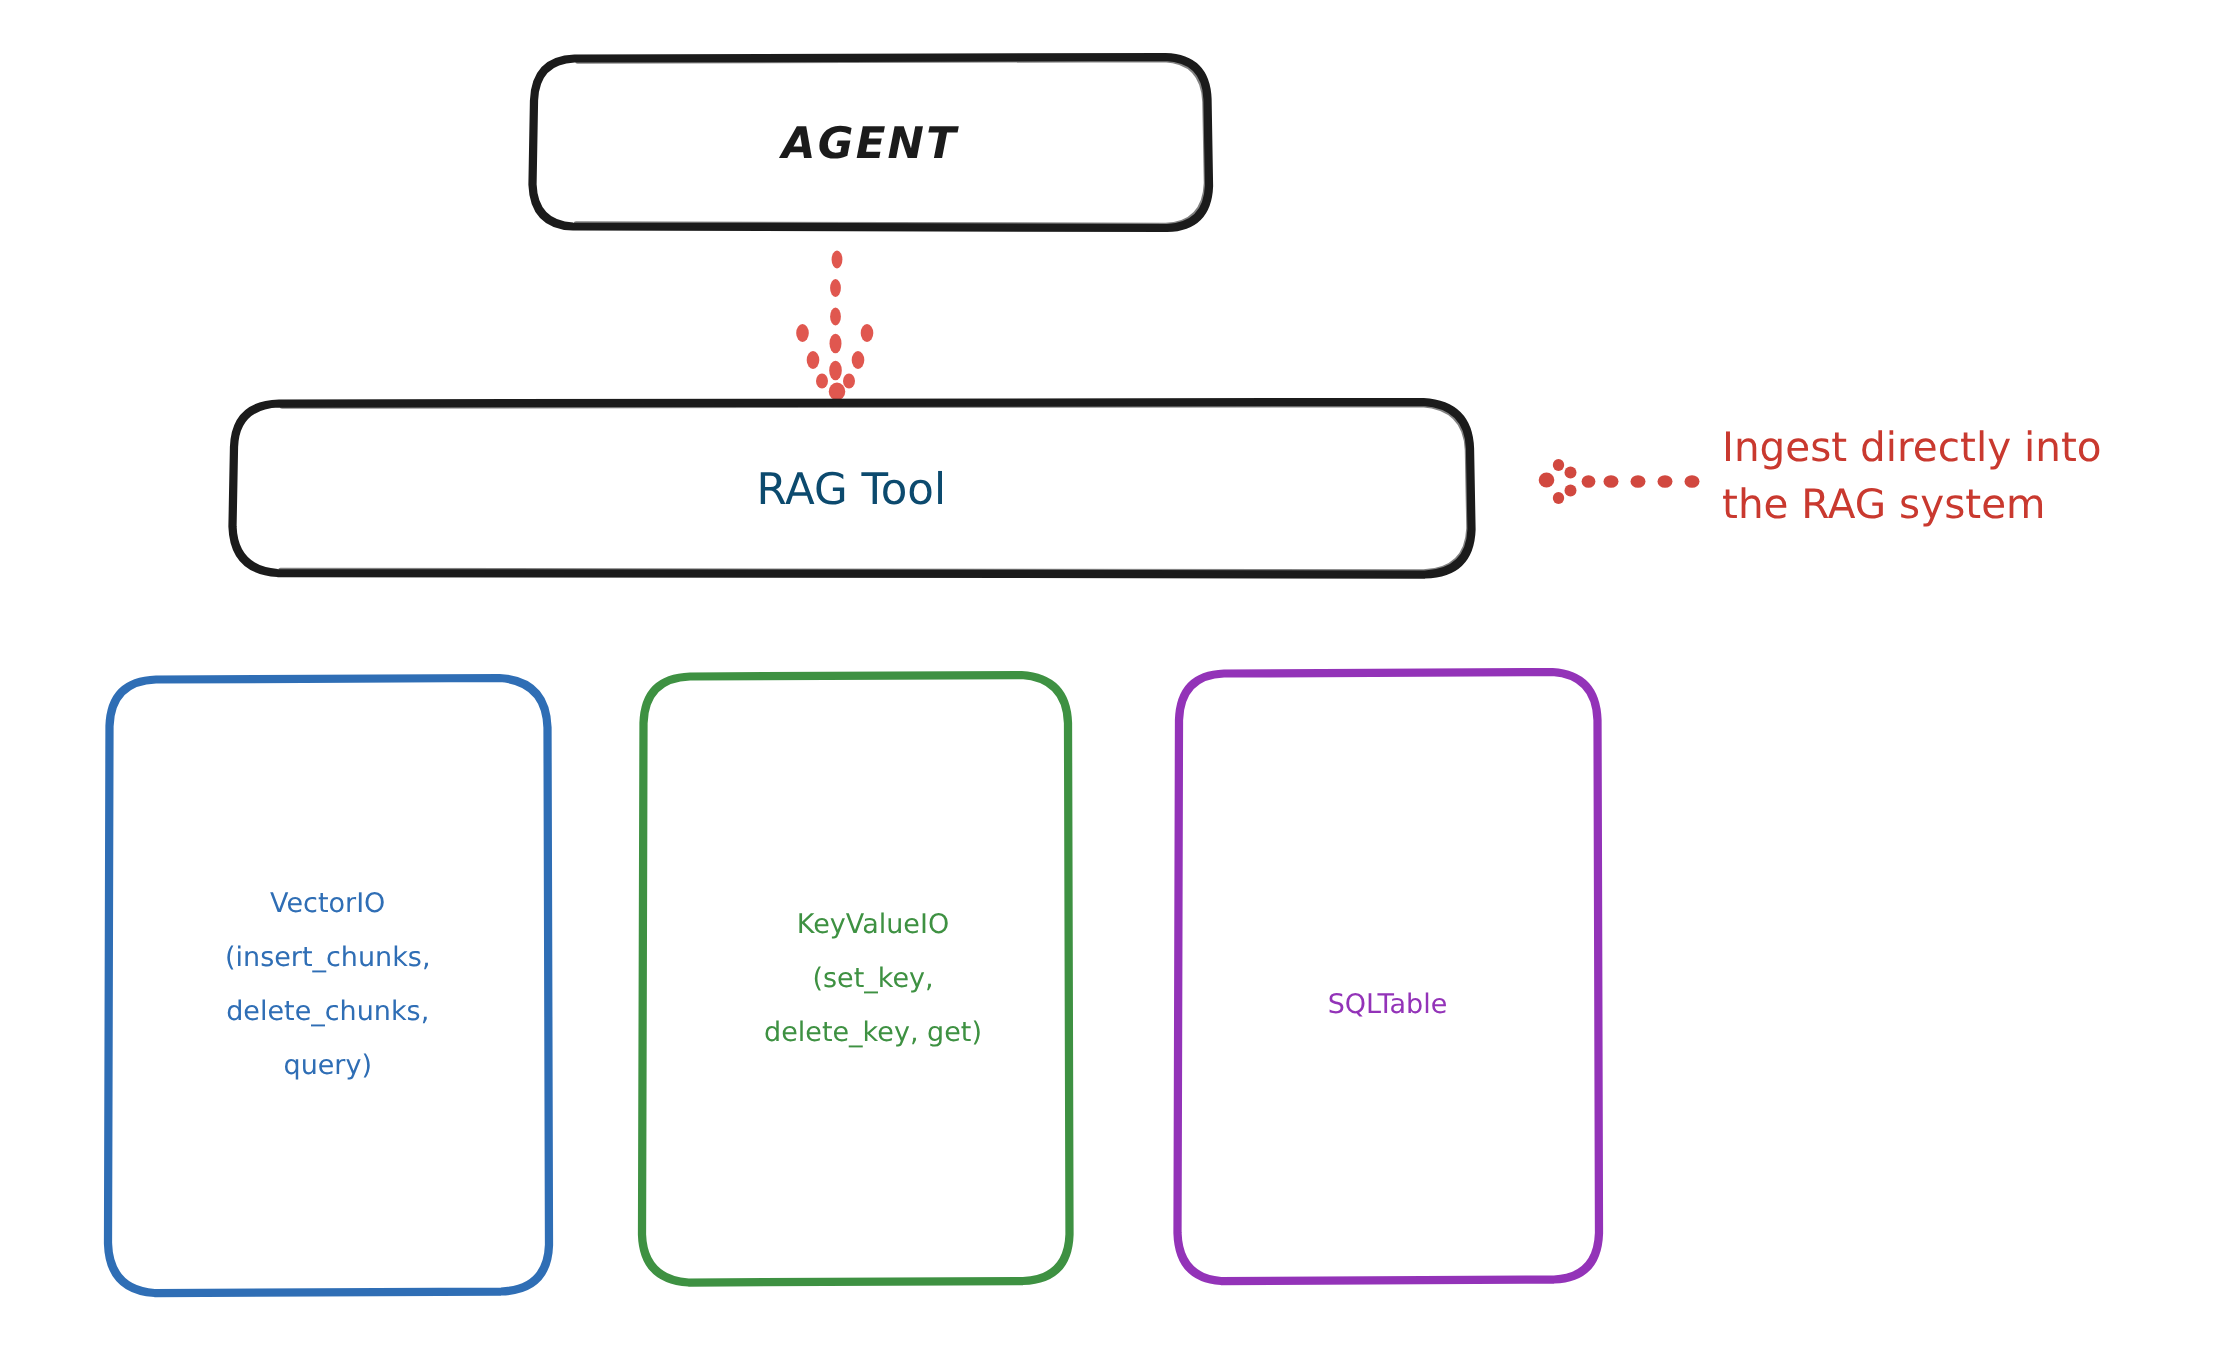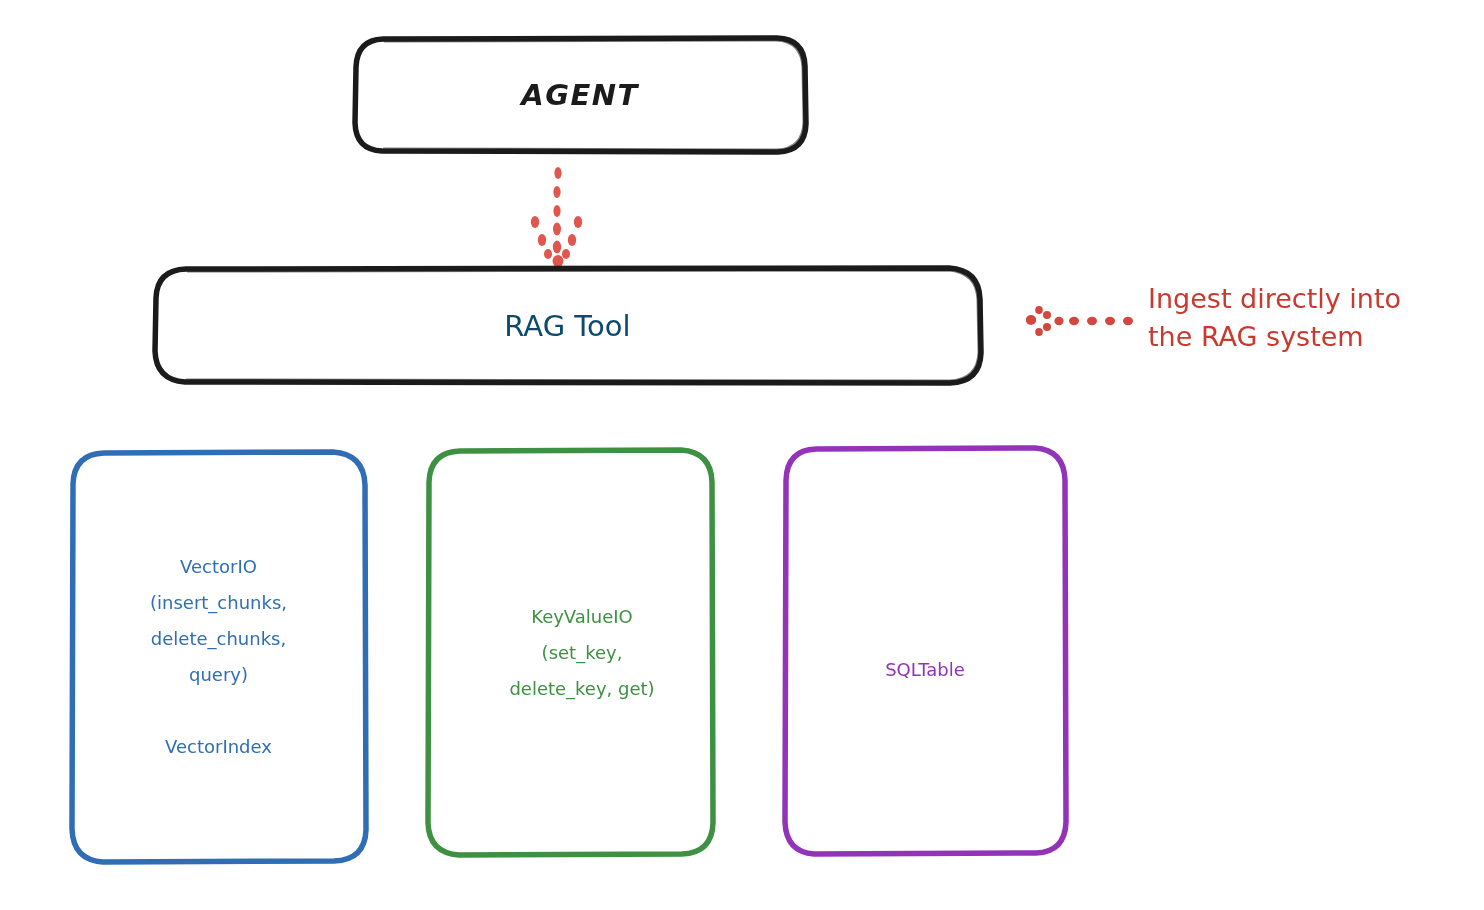--- a/index.html
+++ b/index.html
@@ -137,21 +137,20 @@
 
 <div class="node-text agent-label">AGENT</div>
 
 <div class="node-text ragtool-label">RAG Tool</div>
 
 <div class="node-text store-label blue-label">
   <span class="title-block">VectorIO
 (insert_chunks,
 delete_chunks,
 query)</span>
-  <span class="index-block">VectorIndex</span>
 </div>
 
 <div class="node-text store-label green-label">
   <span class="title-block">KeyValueIO
 (set_key,
 delete_key, get)</span>
 </div>
 
 <div class="node-text store-label purple-label">
   <span class="index-block">SQLTable</span>

